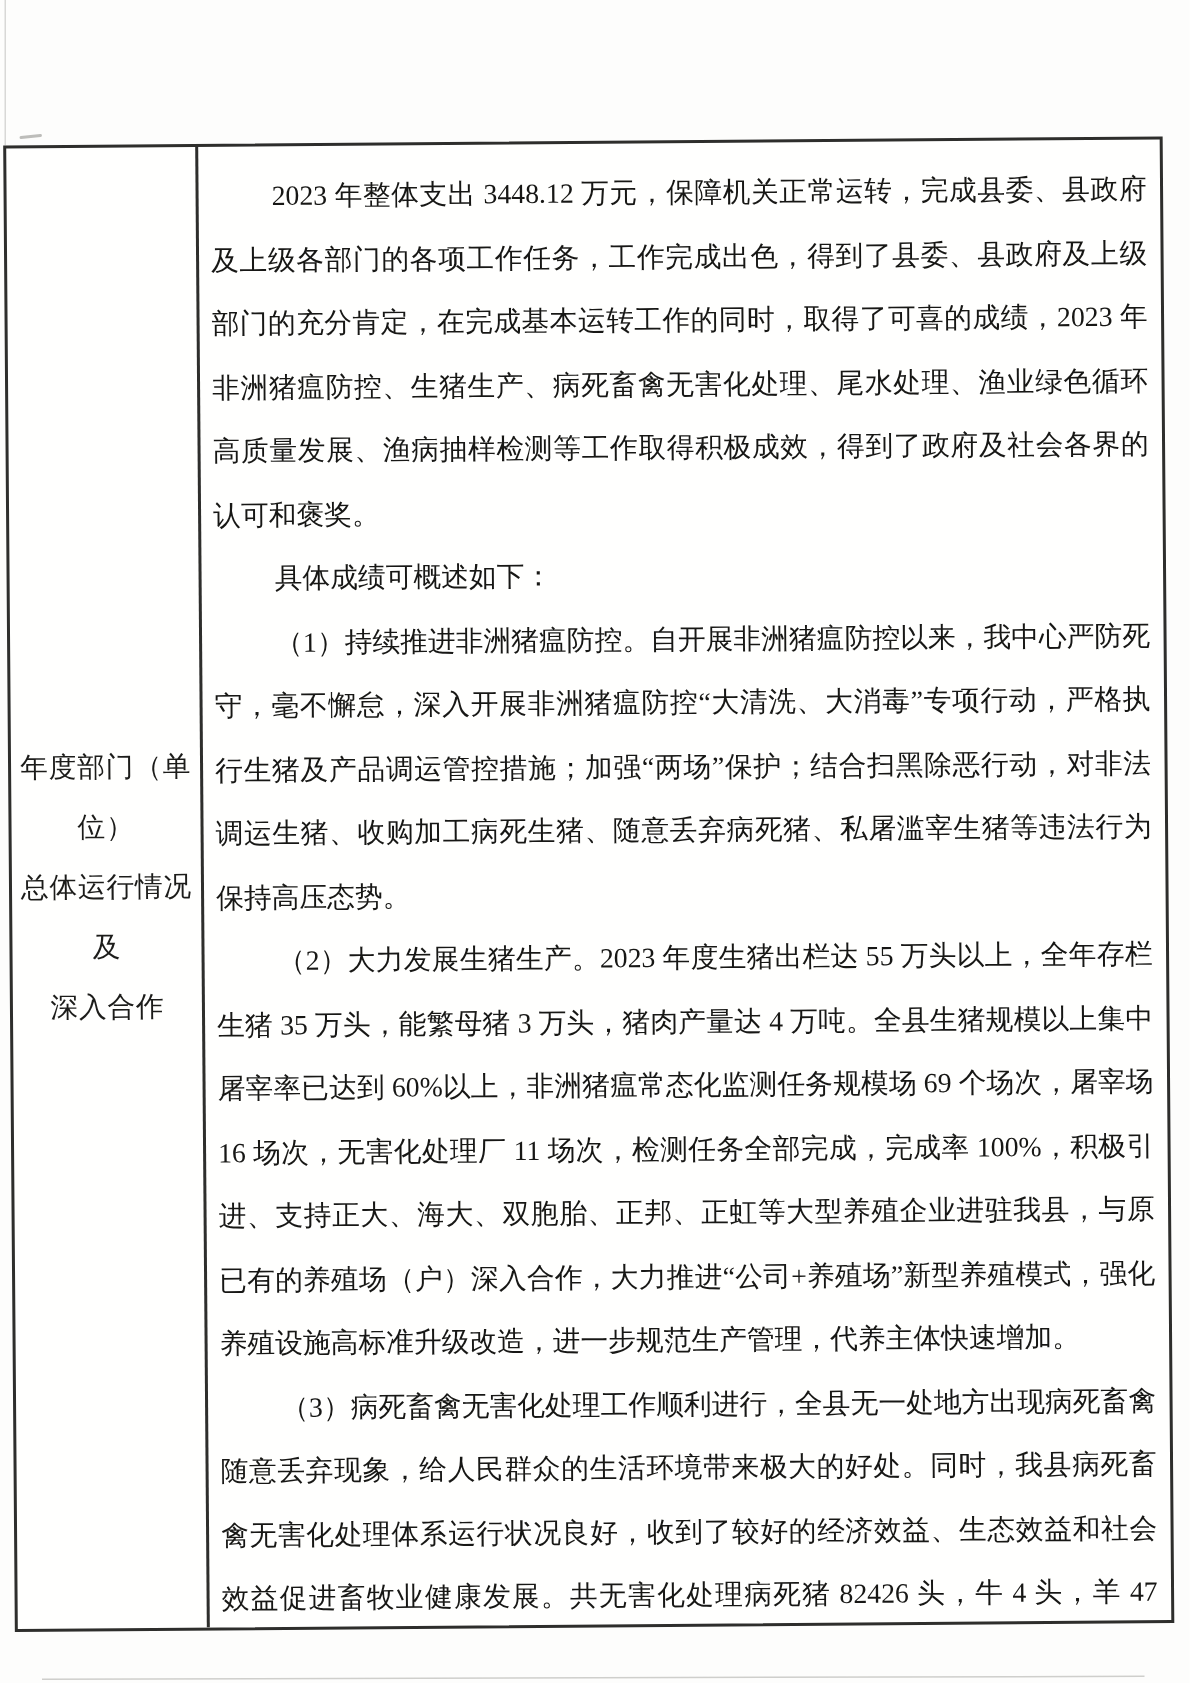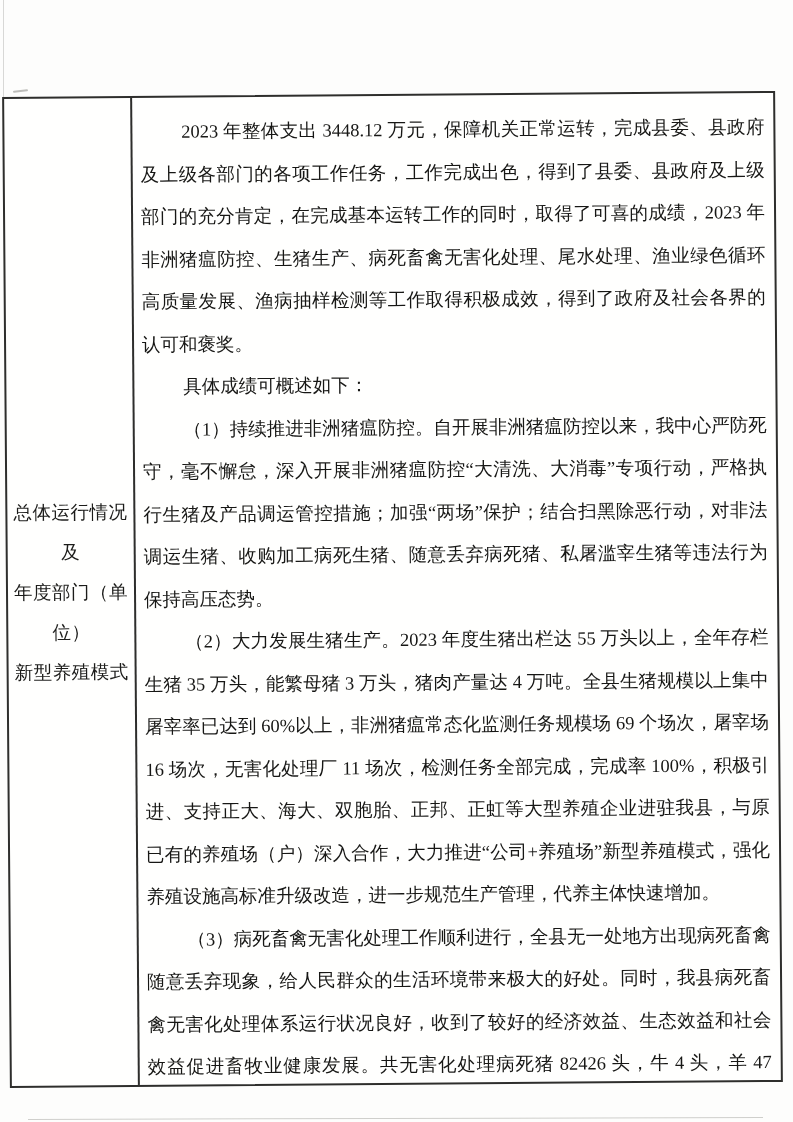--- a/index.html
+++ b/index.html
@@ -85,23 +85,23 @@
 <body>
 
 <div>
 
   <div class="edge-left"></div>
   <div class="speck-topleft"></div>
 
   <div class="doc-table">
 
     <div class="label-cell">
+        <div>年度部门（单位）</div>
         <div>总体运行情况及</div>
-        <div>年度部门（单位）</div>
-        <div>新型养殖模式</div>
+        <div>深入合作</div>
       </div>
 
     <div class="content-cell">
         <p>2023 年整体支出 3448.12 万元，保障机关正常运转，完成县委、县政府及上级各部门的各项工作任务，工作完成出色，得到了县委、县政府及上级部门的充分肯定，在完成基本运转工作的同时，取得了可喜的成绩，2023 年非洲猪瘟防控、生猪生产、病死畜禽无害化处理、尾水处理、渔业绿色循环高质量发展、渔病抽样检测等工作取得积极成效，得到了政府及社会各界的认可和褒奖。</p>
         <p>具体成绩可概述如下：</p>
         <p>（1）持续推进非洲猪瘟防控。自开展非洲猪瘟防控以来，我中心严防死守，毫不懈怠，深入开展非洲猪瘟防控“大清洗、大消毒”专项行动，严格执行生猪及产品调运管控措施；加强“两场”保护；结合扫黑除恶行动，对非法调运生猪、收购加工病死生猪、随意丢弃病死猪、私屠滥宰生猪等违法行为保持高压态势。</p>
         <p>（2）大力发展生猪生产。2023 年度生猪出栏达 55 万头以上，全年存栏生猪 35 万头，能繁母猪 3 万头，猪肉产量达 4 万吨。全县生猪规模以上集中屠宰率已达到 60%以上，非洲猪瘟常态化监测任务规模场 69 个场次，屠宰场 16 场次，无害化处理厂 11 场次，检测任务全部完成，完成率 100%，积极引进、支持正大、海大、双胞胎、正邦、正虹等大型养殖企业进驻我县，与原已有的养殖场（户）深入合作，大力推进“公司+养殖场”新型养殖模式，强化养殖设施高标准升级改造，进一步规范生产管理，代养主体快速增加。</p>
         <p>（3）病死畜禽无害化处理工作顺利进行，全县无一处地方出现病死畜禽随意丢弃现象，给人民群众的生活环境带来极大的好处。同时，我县病死畜禽无害化处理体系运行状况良好，收到了较好的经济效益、生态效益和社会效益促进畜牧业健康发展。共无害化处理病死猪 82426 头，牛 4 头，羊 47 只，肉鸡 2788 只，肉鸭 604 只，胎盘 3473 个，屠宰产品 14834 公斤，并协助岳阳经开区、云溪区、开福区等周边县市区处理生猪及动物产品。</p>
       </div>
 

